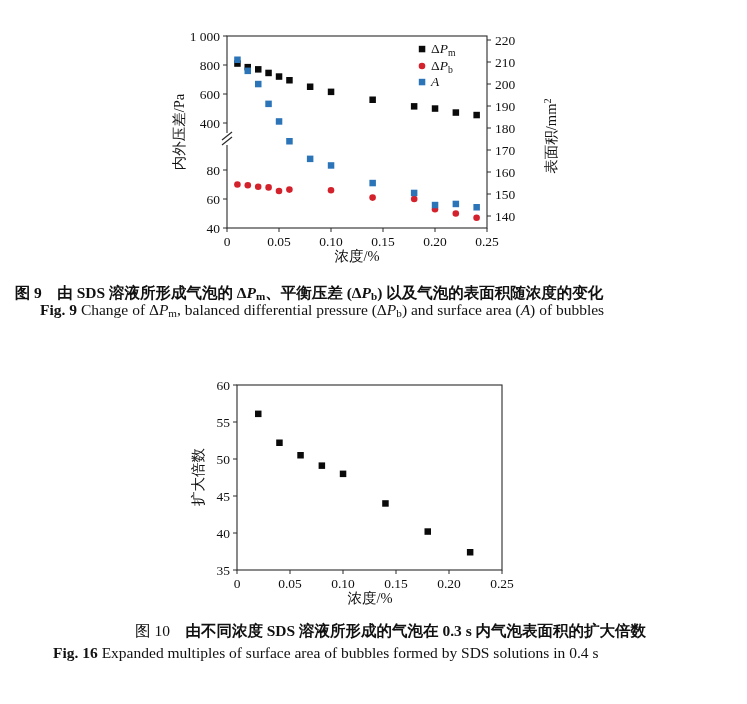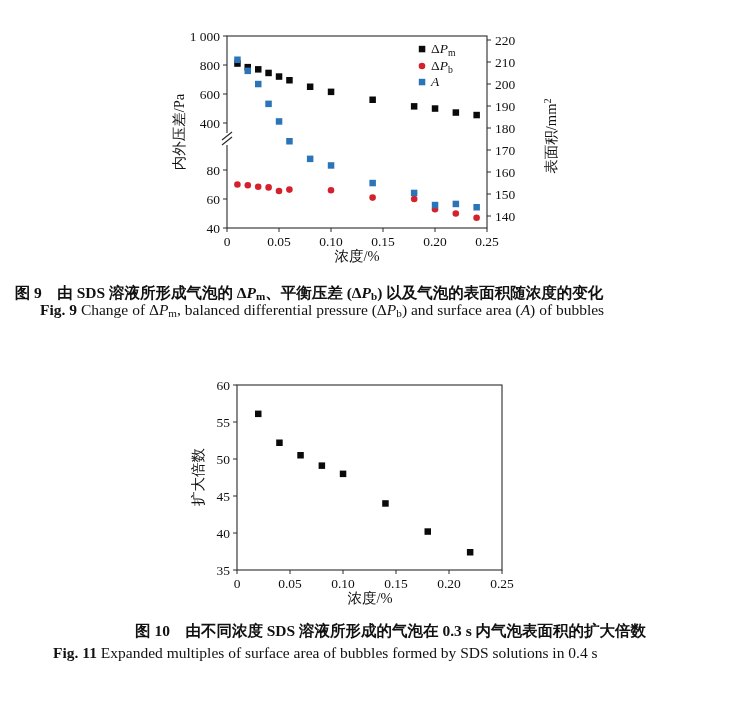--- a/index.html
+++ b/index.html
@@ -150,16 +150,16 @@
       <rect x="75.0" y="38.6" width="6.5" height="6.5" fill="#0a0a0a"></rect>
       <rect x="96.2" y="67.5" width="6.5" height="6.5" fill="#0a0a0a"></rect>
       <rect x="117.3" y="80.0" width="6.5" height="6.5" fill="#0a0a0a"></rect>
       <rect x="138.6" y="90.4" width="6.5" height="6.5" fill="#0a0a0a"></rect>
       <rect x="159.8" y="98.6" width="6.5" height="6.5" fill="#0a0a0a"></rect>
       <rect x="202.2" y="128.2" width="6.5" height="6.5" fill="#0a0a0a"></rect>
       <rect x="244.5" y="156.3" width="6.5" height="6.5" fill="#0a0a0a"></rect>
       <rect x="286.9" y="177.0" width="6.5" height="6.5" fill="#0a0a0a"></rect>
     </svg>
 
-  <div class="cap" style="left:114px;top:621px"><span style="font-weight: bold; padding-left: 21px;">图 10</span><span style="font-weight: bold;">　由不同浓度 SDS 溶液所形成的气泡在 0.3 s 内气泡表面积的扩大倍数</span></div>
-  <div class="cap" style="left:53px;top:643px"><span style="font-weight: bold;">Fig. 11</span><span>  Expanded multiples of surface area of bubbles formed by SDS solutions in 0.4 s</span></div>
+  <div class="cap" style="left:114px;top:621px"><span style="font-weight: normal; padding-left: 21px;">图 10</span><span style="font-weight: bold;">　由不同浓度 SDS 溶液所形成的气泡在 0.3 s 内气泡表面积的扩大倍数</span></div>
+  <div class="cap" style="left:53px;top:643px"><span style="font-weight: bold;">Fig. 16</span><span>  Expanded multiples of surface area of bubbles formed by SDS solutions in 0.4 s</span></div>
 
 </div>
 
 </body></html>

